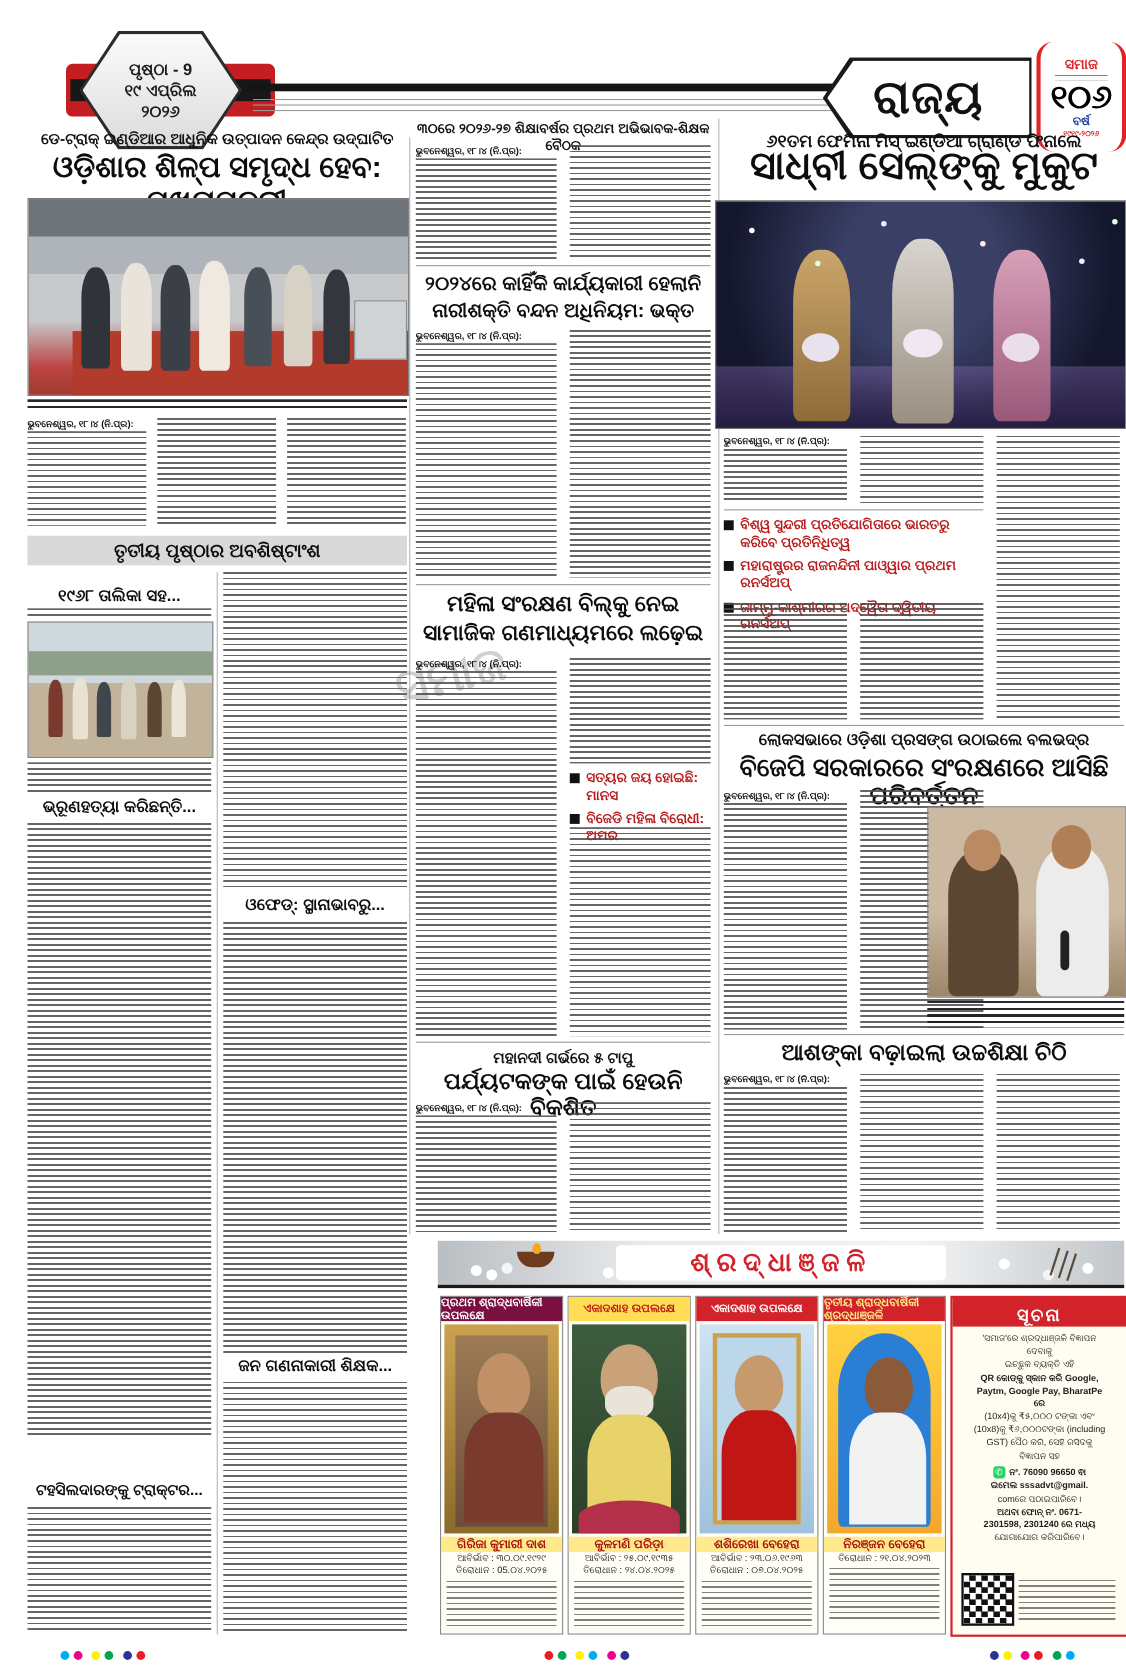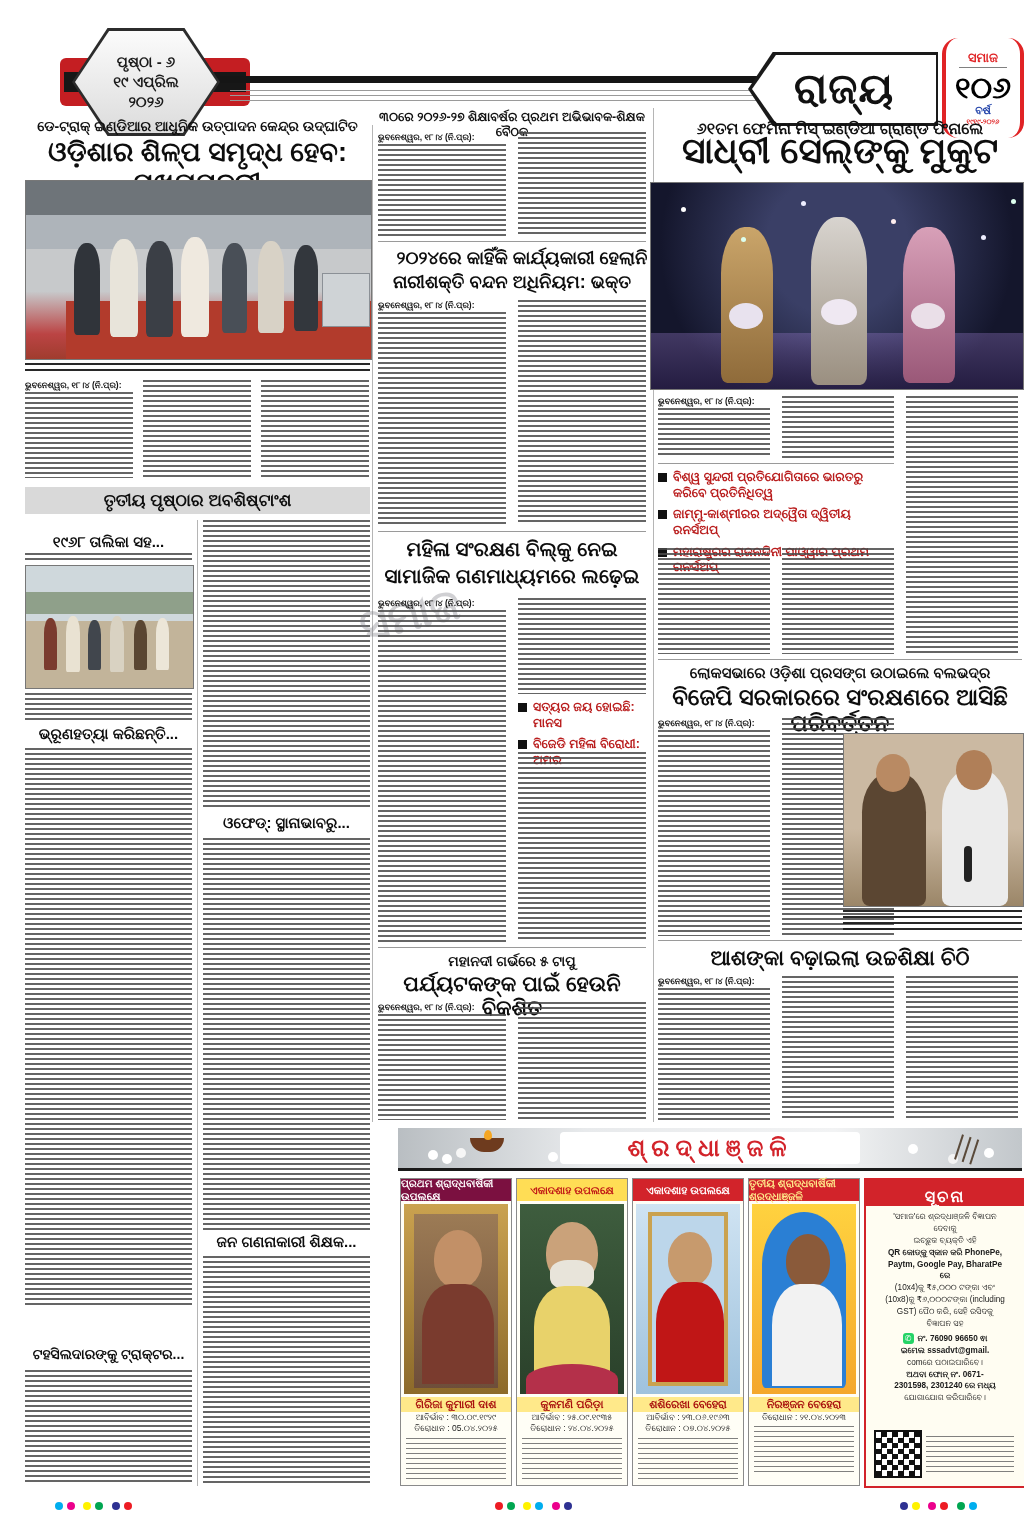--- a/index.html
+++ b/index.html
@@ -42,21 +42,21 @@
     <div class="abs" style="left:220px;top:56px;width:575px;height:7px;background:#151515;"></div>
     <div class="abs rule-h" style="left:230px;top:70px;width:560px;"></div>
     <div class="abs rule-h" style="left:230px;top:75px;width:560px;"></div>
     <div class="abs rule-h" style="left:230px;top:80px;width:560px;"></div>
 
     <div class="abs" style="left:72px;top:8px;width:148px;height:108px;background:#2c2c2c;
                 clip-path:polygon(24% 0,76% 0,100% 50%,76% 100%,24% 100%,0 50%);"></div>
     <div class="abs" style="left:75px;top:11px;width:142px;height:102px;background:linear-gradient(180deg,#fbfbfb,#dcdcdc);
                 clip-path:polygon(24% 0,76% 0,100% 50%,76% 100%,24% 100%,0 50%);
                 display:flex;flex-direction:column;align-items:center;justify-content:center;gap:2px;">
-      <div style="font-weight:bold;font-size:15px;color:#1a1a1a;">ପୃଷ୍ଠା - ୬</div>
+      <div style="font-weight:bold;font-size:15px;color:#1a1a1a;">ପୃଷ୍ଠା - 9</div>
       <div style="font-weight:bold;font-size:15px;color:#1a1a1a;">୧୯ ଏପ୍ରିଲ</div>
       <div style="font-weight:bold;font-size:15px;color:#1a1a1a;">୨୦୨୬</div>
     </div>
 
     <div class="abs" style="left:748px;top:32px;width:190px;height:74px;background:#1a1a1a;
                 clip-path:polygon(0 50%,13% 0,100% 0,100% 100%,13% 100%);"></div>
     <div class="abs" style="left:752px;top:35px;width:184px;height:68px;background:#ffffff;
                 clip-path:polygon(0 50%,13% 0,100% 0,100% 100%,13% 100%);
                 display:flex;align-items:center;justify-content:center;">
       <span style="font-weight:bold;font-size:42px;color:#111;letter-spacing:1px;">ରାଜ୍ୟ</span>
@@ -122,21 +122,21 @@
   <div class="abs sim" style="left:203px;top:838px;width:167px;height:392px;"></div>
   <div class="abs subhead" style="left:203px;top:1233px;width:167px;">ଜନ ଗଣନାକାରୀ ଶିକ୍ଷକ...</div>
   <div class="abs sim" style="left:203px;top:1256px;width:167px;height:228px;"></div>
 
   <div class="abs kick" style="left:378px;top:110px;width:268px;font-size:12.5px;">୩୦ରେ ୨୦୨୬-୨୭ ଶିକ୍ଷାବର୍ଷର ପ୍ରଥମ ଅଭିଭାବକ-ଶିକ୍ଷକ ବୈଠକ</div>
   <div class="abs" style="left:378px;top:132px;width:130px;font-size:8.5px;font-weight:bold;">ଭୁବନେଶ୍ୱର, ୧୮।୪ (ନି.ପ୍ର):</div>
   <div class="abs sim" style="left:378px;top:144px;width:128px;height:92px;"></div>
   <div class="abs sim" style="left:518px;top:132px;width:128px;height:104px;"></div>
   <div class="abs rule-h" style="left:378px;top:241px;width:268px;"></div>
 
-  <div class="abs hl" style="left:388px;top:248px;width:268px;font-size:18px;">୨୦୨୪ରେ କାହିଁକି କାର୍ଯ୍ୟକାରୀ ହେଲାନି</div>
+  <div class="abs hl" style="left:378px;top:248px;width:268px;font-size:18px;">୨୦୨୪ରେ କାହିଁକି କାର୍ଯ୍ୟକାରୀ ହେଲାନି</div>
   <div class="abs hl" style="left:378px;top:272px;width:268px;font-size:18px;">ନାରୀଶକ୍ତି ବନ୍ଦନ ଅଧିନିୟମ: ଭକ୍ତ</div>
   <div class="abs" style="left:378px;top:300px;width:130px;font-size:8.5px;font-weight:bold;">ଭୁବନେଶ୍ୱର, ୧୮।୪ (ନି.ପ୍ର):</div>
   <div class="abs sim" style="left:378px;top:312px;width:128px;height:213px;"></div>
   <div class="abs sim" style="left:518px;top:300px;width:128px;height:225px;"></div>
   <div class="abs rule-h" style="left:378px;top:531px;width:268px;"></div>
 
   <div class="abs hl" style="left:378px;top:538px;width:268px;font-size:20px;">ମହିଳା ସଂରକ୍ଷଣ ବିଲ୍‌କୁ ନେଇ</div>
   <div class="abs hl" style="left:378px;top:565px;width:268px;font-size:20px;">ସାମାଜିକ ଗଣମାଧ୍ୟମରେ ଲଢ଼େଇ</div>
   <div class="abs wm" style="left:330px;top:590px;width:160px;font-size:44px;">ସମାଜ</div>
   <div class="abs" style="left:378px;top:598px;width:130px;font-size:8.5px;font-weight:bold;">ଭୁବନେଶ୍ୱର, ୧୮।୪ (ନି.ପ୍ର):</div>
@@ -178,25 +178,25 @@
   <div class="abs sim" style="left:782px;top:396px;width:112px;height:62px;"></div>
   <div class="abs sim" style="left:906px;top:396px;width:112px;height:258px;"></div>
   <div class="abs rule-h" style="left:658px;top:463px;width:236px;"></div>
   <div class="abs bullets" style="left:658px;top:470px;width:238px;">
     <div class="b">
         <span class="bullet-sq"></span>
         <span>ବିଶ୍ୱ ସୁନ୍ଦରୀ ପ୍ରତିଯୋଗିତାରେ ଭାରତରୁ କରିବେ ପ୍ରତିନିଧିତ୍ୱ</span>
       </div>
     <div class="b">
         <span class="bullet-sq"></span>
+        <span>ମହାରାଷ୍ଟ୍ରର ରାଜନନ୍ଦିନୀ ପାଓ୍ୱାର ପ୍ରଥମ ରନର୍ସଅପ୍</span>
+      </div>
+    <div class="b">
+        <span class="bullet-sq"></span>
         <span>ଜାମ୍ମୁ-କାଶ୍ମୀରର ଅଦ୍ୱୈତା ଦ୍ୱିତୀୟ ରନର୍ସଅପ୍</span>
-      </div>
-    <div class="b">
-        <span class="bullet-sq"></span>
-        <span>ମହାରାଷ୍ଟ୍ରର ରାଜନନ୍ଦିନୀ ପାଓ୍ୱାର ପ୍ରଥମ ରନର୍ସଅପ୍</span>
       </div>
   </div>
   <div class="abs sim" style="left:658px;top:548px;width:112px;height:106px;"></div>
   <div class="abs sim" style="left:782px;top:548px;width:112px;height:106px;"></div>
   <div class="abs rule-h" style="left:658px;top:659px;width:364px;"></div>
 
   <div class="abs hl" style="left:658px;top:684px;width:364px;font-size:23px;">ବିଜେପି ସରକାରରେ ସଂରକ୍ଷଣରେ ଆସିଛି ପରିବର୍ତ୍ତନ</div>
   <div class="abs kick" style="left:658px;top:664px;width:364px;font-size:15px;">ଲୋକସଭାରେ ଓଡ଼ିଶା ପ୍ରସଙ୍ଗ ଉଠାଇଲେ ବଲଭଦ୍ର</div>
   <div class="abs" style="left:658px;top:718px;width:114px;font-size:8.5px;font-weight:bold;">ଭୁବନେଶ୍ୱର, ୧୮।୪ (ନି.ପ୍ର):</div>
   <div class="abs sim" style="left:658px;top:730px;width:112px;height:206px;"></div>
@@ -280,21 +280,21 @@
     <div class="sim lt" style="margin:3px 5px;height:48px;"></div>
   </div>
 
   <div class="abs" style="left:864px;top:1178px;width:158px;height:306px;background:#fffdf2;border:2px solid #d2232a;">
     <div style="height:26px;background:#d2232a;display:flex;align-items:flex-end;justify-content:center;">
       <span style="color:#fff;font-weight:bold;font-size:16px;letter-spacing:2px;">ସୂଚନା</span>
     </div>
     <div style="padding:5px 18px;font-size:8.2px;line-height:1.45;color:#1a1a1a;text-align:center;">
       <div>'ସମାଜ'ରେ ଶ୍ରଦ୍ଧାଞ୍ଜଳି ବିଜ୍ଞାପନ ଦେବାକୁ</div>
       <div>ଇଚ୍ଛୁକ ବ୍ୟକ୍ତି ଏହି</div>
-      <div style="font-weight:bold;">QR କୋଡ୍‌କୁ ସ୍କାନ କରି PhonePe,</div>
+      <div style="font-weight:bold;">QR କୋଡ୍‌କୁ ସ୍କାନ କରି Google,</div>
       <div style="font-weight:bold;">Paytm, Google Pay, BharatPe ରେ</div>
       <div>(10x4)କୁ ₹୫,୦୦୦ ଟଙ୍କା ଏବଂ</div>
       <div>(10x8)କୁ ₹୬,୦୦୦ଟଙ୍କା (including</div>
       <div>GST) ପୈଠ କରି, ସେହି ରସିଦକୁ ବିଜ୍ଞାପନ ସହ</div>
       <div style="display:flex;align-items:center;justify-content:center;gap:4px;margin-top:3px;">
         <span style="width:11px;height:11px;background:#25d366;border-radius:3px;display:inline-flex;align-items:center;justify-content:center;color:#fff;font-size:8px;">✆</span>
         <span style="font-weight:bold;">ନଂ. 76090 96650 ଵା</span>
       </div>
       <div style="font-weight:bold;">ଇମେଲ sssadvt@gmail.</div>
       <div>comରେ ପଠାଇପାରିବେ।</div>

